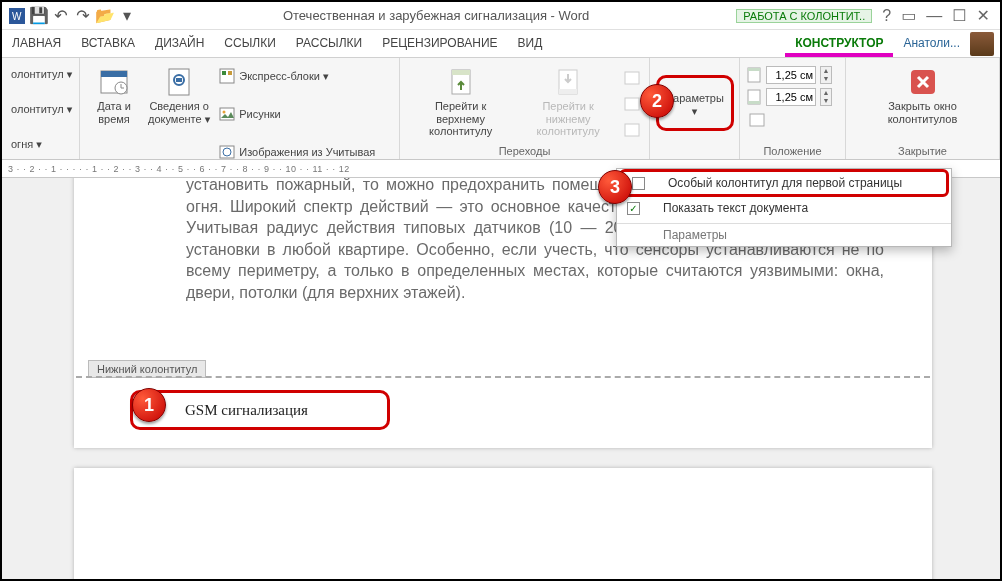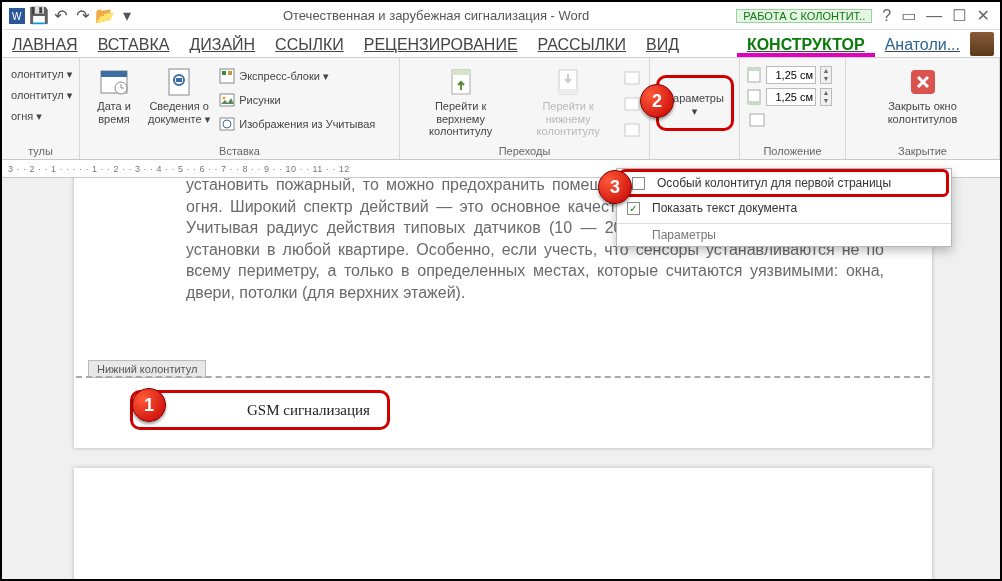--- a/index.html
+++ b/index.html
@@ -7,36 +7,36 @@
 
   
   .titlebar { height: 28px; display: flex; align-items: center; background: #fff; border-bottom: 1px solid #e0e0e0; }
   .qat { display: flex; align-items: center; gap: 4px; padding-left: 6px; }
   .qat .ico { width: 18px; height: 18px; display: flex; align-items: center; justify-content: center; color: #555; }
   .title-center { flex: 1; text-align: center; font-size: 13px; color: #555; }
   .context-tab { background: #e6f4e6; color: #0a7b0a; font-size: 11px; padding: 0 6px; border: 1px solid #9ad39a; white-space: nowrap; }
   .win-controls { display: flex; align-items: center; gap: 10px; padding: 0 10px; color: #666; }
 
   
-  .tabs { height: 28px; display: flex; align-items: stretch; font-size: 16px; color: #444; border-bottom: 1px solid #d0d0d0; text-decoration: underline; }
+  .tabs { height: 28px; display: flex; align-items: stretch; font-size: 12px; color: #444; border-bottom: 1px solid #d0d0d0; }
   .tab { padding: 6px 10px; cursor: pointer; white-space: nowrap; }
   .tab.active { color: #0a7b0a; font-weight: 600; border-bottom: 4px solid #e000c0; }
   .spacer { flex: 1; }
   .tab.user { color: #2a6496; }
   .avatar { width: 24px; height: 24px; background: linear-gradient(#8a5a3a,#5a3a1a); margin: 2px 6px 0 0; border-radius: 2px; }
 
   
   .ribbon { height: 102px; display: flex; background: #f6f6f6; border-bottom: 1px solid #c8c8c8; font-size: 11px; color: #444; }
   .group { border-right: 1px solid #d8d8d8; padding: 4px 6px 2px 6px; display: flex; flex-direction: column; position: relative; overflow: hidden; }
   .group-body { flex: 1; display: flex; }
   .group-label { text-align: center; font-size: 11px; color: #666; padding-top: 2px; }
   .vbtn { display: flex; flex-direction: column; align-items: center; justify-content: flex-start; padding: 4px 6px 0 6px; min-width: 56px; cursor: pointer; }
   .vbtn .glyph { width: 32px; height: 32px; margin-bottom: 2px; }
   .vbtn span { text-align: center; line-height: 1.15; }
-  .stack { display: flex; flex-direction: column; justify-content: flex-start; gap: 4px; }
+  .stack { display: flex; flex-direction: column; justify-content: flex-start; gap: 18px; }
   .stack .row { display: flex; align-items: center; gap: 4px; padding: 2px 3px; cursor: pointer; white-space: nowrap; }
   .smallico { width: 16px; height: 16px; flex-shrink: 0; }
   .disabled { color: #b8b8b8; }
   .spin { display: flex; align-items: center; gap: 4px; }
   .spin input { width: 50px; height: 18px; font-size: 11px; text-align: right; border: 1px solid #bbb; padding-right: 2px; }
   .spin .arrows { width: 12px; height: 18px; border: 1px solid #bbb; background: #f0f0f0; display: flex; flex-direction: column; }
   .spin .arrows div { flex: 1; font-size: 7px; text-align: center; color: #666; line-height: 1; }
 
   
   .callout-box { border: 3px solid #d00000; border-radius: 10px; }
@@ -46,25 +46,25 @@
 
   
   .page-area { position: absolute; top: 176px; left: 0; right: 0; bottom: 0; background: #f0f0f0; overflow: hidden; }
   .page { position: absolute; left: 72px; width: 858px; background: #fff; box-shadow: 0 0 4px rgba(0,0,0,0.25); }
   .page1 { top: -10px; height: 280px; }
   .page2 { top: 290px; height: 200px; }
   .bodytext { padding: 6px 48px 0 112px; font-family: Verdana, sans-serif; font-size: 16px; color: #6a6a6a; text-align: justify; line-height: 1.35; }
   .footer-zone { position: absolute; left: 0; right: 0; bottom: 0; height: 88px; }
   .footer-sep { position: absolute; top: 16px; left: 2px; right: 2px; border-top: 2px dashed #aaa; }
   .footer-tab { position: absolute; top: 0; left: 14px; background: #e8e8e8; border: 1px solid #bbb; font-size: 11px; padding: 2px 8px; color: #555; }
-  .footer-text-box { position: absolute; top: 30px; left: 56px; width: 260px; height: 40px; display: flex; align-items: center; padding-left: 114px; font-family: "Times New Roman", serif; font-size: 15px; color: #222; }
+  .footer-text-box { position: absolute; top: 30px; left: 56px; width: 260px; height: 40px; display: flex; align-items: center; padding-left: 52px; font-family: "Times New Roman", serif; font-size: 15px; color: #222; }
 
   
   .popup { position: absolute; top: 166px; left: 614px; width: 336px; background: #fff; border: 1px solid #b8b8b8; box-shadow: 0 4px 10px rgba(0,0,0,0.25); font-size: 12px; color: #333; z-index: 20; }
-  .popup .item { display: flex; align-items: center; gap: 12px; padding: 4px 10px; text-align: right; }
+  .popup .item { display: flex; align-items: center; gap: 23px; padding: 4px 10px; text-align: right; }
   .popup .item.sep { border-top: 1px solid #ddd; margin-top: 4px; color: #777; }
   .chk { width: 13px; height: 13px; border: 1px solid #888; display: inline-flex; align-items: center; justify-content: center; font-size: 10px; color: #0a7b0a; }
   .popup .first-row { border: 3px solid #d00000; border-radius: 6px; margin: 0 2px; }
 
   
   .marker { position: absolute; width: 34px; height: 34px; border-radius: 50%; background: radial-gradient(circle at 30% 30%, #ff5a3a, #c30000); border: 1px solid #800000; color: #fff; font-weight: 700; font-size: 18px; display: flex; align-items: center; justify-content: center; box-shadow: 0 2px 3px rgba(0,0,0,0.4); z-index: 30; }
 
   
   svg { display: block; }
 </style>
@@ -94,22 +94,22 @@
     <span>☐</span>
     <span>✕</span>
   </div>
 </div>
 
 <div class="tabs">
   <div class="tab">ЛАВНАЯ</div>
   <div class="tab">ВСТАВКА</div>
   <div class="tab">ДИЗАЙН</div>
   <div class="tab">ССЫЛКИ</div>
+  <div class="tab">РАССЫЛКИ</div>
   <div class="tab">РЕЦЕНЗИРОВАНИЕ</div>
-  <div class="tab">РАССЫЛКИ</div>
   <div class="tab">ВИД</div>
   <div class="spacer"></div>
   <div class="tab active">КОНСТРУКТОР</div>
   <div class="tab user">Анатоли...</div>
   <div class="avatar"></div>
 </div>
 
 <div class="ribbon">
 
   <div class="group" style="width:78px;">

